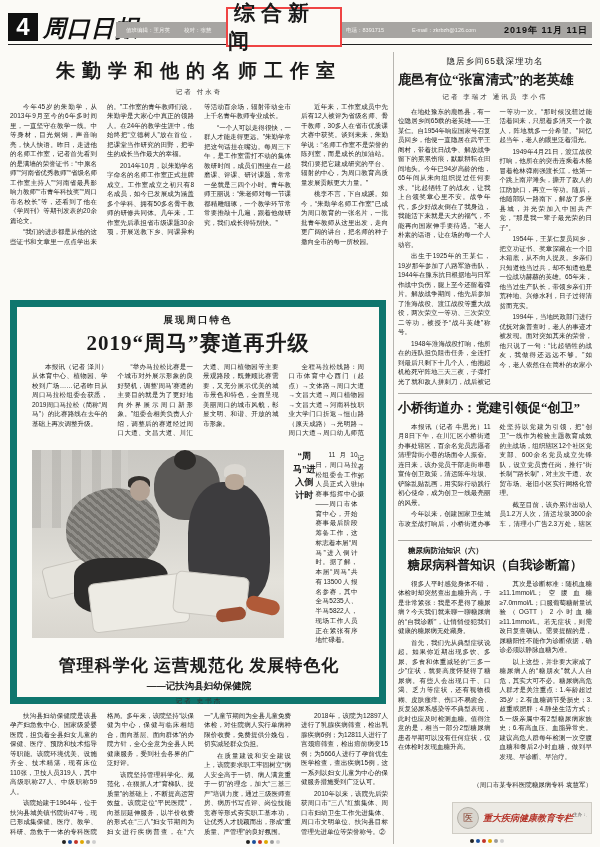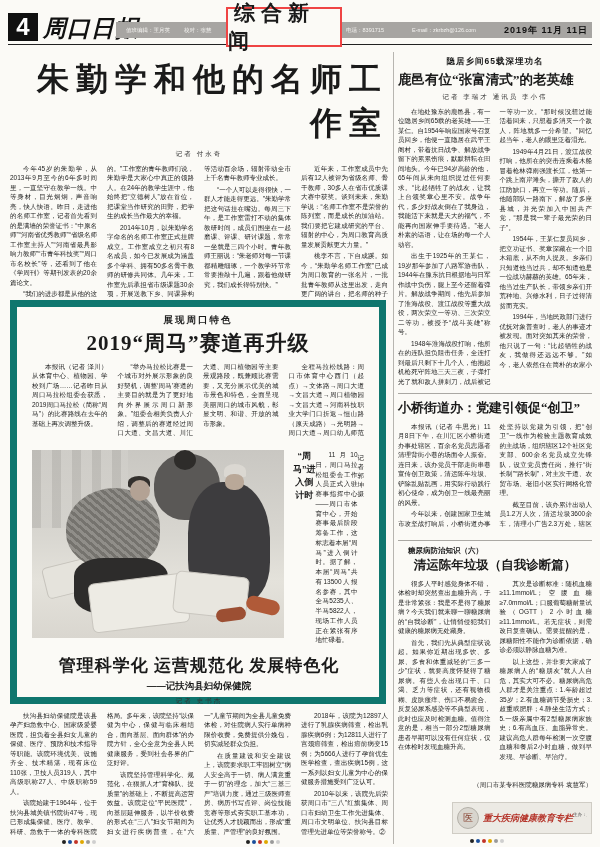--- a/index.html
+++ b/index.html
@@ -24,21 +24,21 @@
   .headrule{position:absolute;left:8px;top:44px;width:584px;height:0;border-top:1px solid #222;}
   .sectionbox{position:absolute;left:226px;top:7px;width:112px;height:36px;background:#fbfaf6;
               border:2px solid #ef4444;display:flex;align-items:center;justify-content:center;
               font-size:21px;font-weight:bold;letter-spacing:6px;text-indent:6px;}
 
   
   .vdivider{position:absolute;left:393px;top:52px;width:0;height:792px;border-left:1px solid #b7b5b0;}
 
   
   .artA{position:absolute;left:10px;top:52px;width:378px;height:244px;}
-  .artA .hl{font-size:32px;font-weight:bold;text-align:right;letter-spacing:7px;margin-top:6px;}
+  .artA .hl{font-size:19px;font-weight:bold;text-align:center;letter-spacing:7px;margin-top:6px;}
   .byline{font-size:6.5px;text-align:center;color:#333;letter-spacing:2px;margin:4px 0 5px 0;}
   .artA .body{height:184px;}
 
   
   .boxB{position:absolute;left:10px;top:300px;width:376px;height:404px;border:7px solid #0f766e;
         padding:7px 15px;box-sizing:border-box;}
   .boxB .kicker{font-size:9.5px;font-weight:bold;text-align:center;letter-spacing:2px;}
   .boxB .hl{font-size:21px;font-weight:bold;text-align:center;letter-spacing:1px;margin:2px 0 5px 0;}
   .boxB .body{height:82px;margin-bottom:6px;}
   .photorow{display:flex;gap:9px;height:188px;}
@@ -70,21 +70,21 @@
   .ph-bag2{left:142px;top:124px;width:72px;height:40px;background:#e8e6df;border:1px solid #c9c6bf;border-radius:6px;transform:rotate(6deg);}
 
   
   .artC{position:absolute;left:10px;top:654px;width:378px;height:188px;}
   .artC .hl{font-size:17px;font-weight:bold;text-align:center;letter-spacing:1px;}
   .artC .sub{font-size:9.5px;font-weight:bold;text-align:center;margin:3px 0 2px 0;}
   .artC .body{height:132px;margin-top:3px;}
 
   
   .rcol{position:absolute;left:398px;top:52px;width:194px;}
-  .kickerR{font-size:8.5px;font-weight:bold;text-align:center;letter-spacing:1px;margin-top:4px;}
+  .kickerR{font-size:8.5px;font-weight:normal;text-align:center;letter-spacing:1px;margin-top:4px;}
   .hlHero{font-size:13.5px;font-weight:bold;text-align:left;margin:3px 0 2px 0;}
   .heroBody{height:280px;margin-top:3px;}
   .hsep{border:none;border-top:1px solid #aaa8a3;margin:6px 0 5px 0;}
   .hlStreet{font-size:13px;font-weight:bold;text-align:left;margin:2px 0 5px 0;}
   .streetBody{height:112px;}
   .kickerD{font-size:7.5px;font-weight:bold;margin-top:3px;padding-left:10px;}
   .hlDia{font-size:12.5px;font-weight:bold;text-align:center;margin:1px 0 5px 0;}
   .diaBody{height:200px;}
   .attrib{font-size:6.5px;text-align:right;color:#222;margin-top:2px;}
 
@@ -205,21 +205,21 @@
     <div class="hlStreet serif">小桥街道办：党建引领促“创卫”</div>
     <div class="cols cols2 streetBody">
         <p>本报讯（记者 牛思光）11月8日下午，在川汇区小桥街道办事处辖区，百余名党员志愿者清理背街小巷的场面令人振奋。连日来，该办党员干部走街串巷宣传创卫政策，清运陈年垃圾、铲除乱贴乱画，用实际行动践行初心使命，成为创卫一线最亮丽的风景。</p>
         <p>今年以来，创建国家卫生城市攻坚战打响后，小桥街道办事处坚持以党建为引领，把“创卫”一线作为检验主题教育成效的主战场，组织辖区12个社区党支部、600余名党员成立先锋队，设立党员责任岗，推行“街长制”“路长制”，对主次干道、农贸市场、老旧小区实行网格化管理。</p>
         <p>截至目前，该办累计出动人员1.2万人次，清运垃圾3600余车，清理小广告2.3万处，辖区环境面貌焕然一新。“下一步，我们将继续深化党建引领，推动创卫工作常态化、长效化，让群众拥有更多获得感、幸福感。”该办负责人表示。②</p>
       </div>
 
     <hr class="hsep">
 
     <div class="kickerD">糖尿病防治知识（六）</div>
-    <div class="hlDia serif">清运陈年垃圾（自我诊断篇）</div>
+    <div class="hlDia serif">糖尿病科普知识（自我诊断篇）</div>
     <div class="cols cols2 diaBody">
         <p>很多人平时感觉身体不错，体检时却突然查出血糖升高，于是非常紧张：我是不是得了糖尿病？今天我们就来聊一聊糖尿病的“自我诊断”，让悄悄侵犯我们健康的糖尿病无处藏身。</p>
         <p>首先，我们先从典型症状说起。如果你近期出现多饮、多尿、多食和体重减轻的“三多一少”症状，就要高度怀疑得了糖尿病。有些人会出现口干、口渴、乏力等症状，还有视物模糊、皮肤瘙痒、伤口不易愈合、反复泌尿系感染等不典型表现，此时也应及时检测血糖。值得注意的是，相当一部分2型糖尿病患者早期可以没有任何症状，仅在体检时发现血糖升高。</p>
         <p>其次是诊断标准：随机血糖≥11.1mmol/L；空腹血糖≥7.0mmol/L；口服葡萄糖耐量试验（OGTT）2小时血糖≥11.1mmol/L。若无症状，则需改日复查确认。需要提醒的是，尿糖阳性不能作为诊断依据，确诊必须以静脉血糖为准。</p>
         <p>以上这些，并非要大家成了糖尿病人的“糖朋友”就人人自危，其实大可不必。糖尿病高危人群才是关注重点：1.年龄超过35岁；2.有血糖调节受损史；3.超重或肥胖；4.静坐生活方式；5.一级亲属中有2型糖尿病家族史；6.有高血压、血脂异常史。建议高危人群每年检测一次空腹血糖和餐后2小时血糖，做到早发现、早诊断、早治疗。</p>
       </div>
     <div class="attrib">（周口市某专科医院糖尿病专科 袁慧军）</div>
   </div>
 
   <div class="healthlogo">

